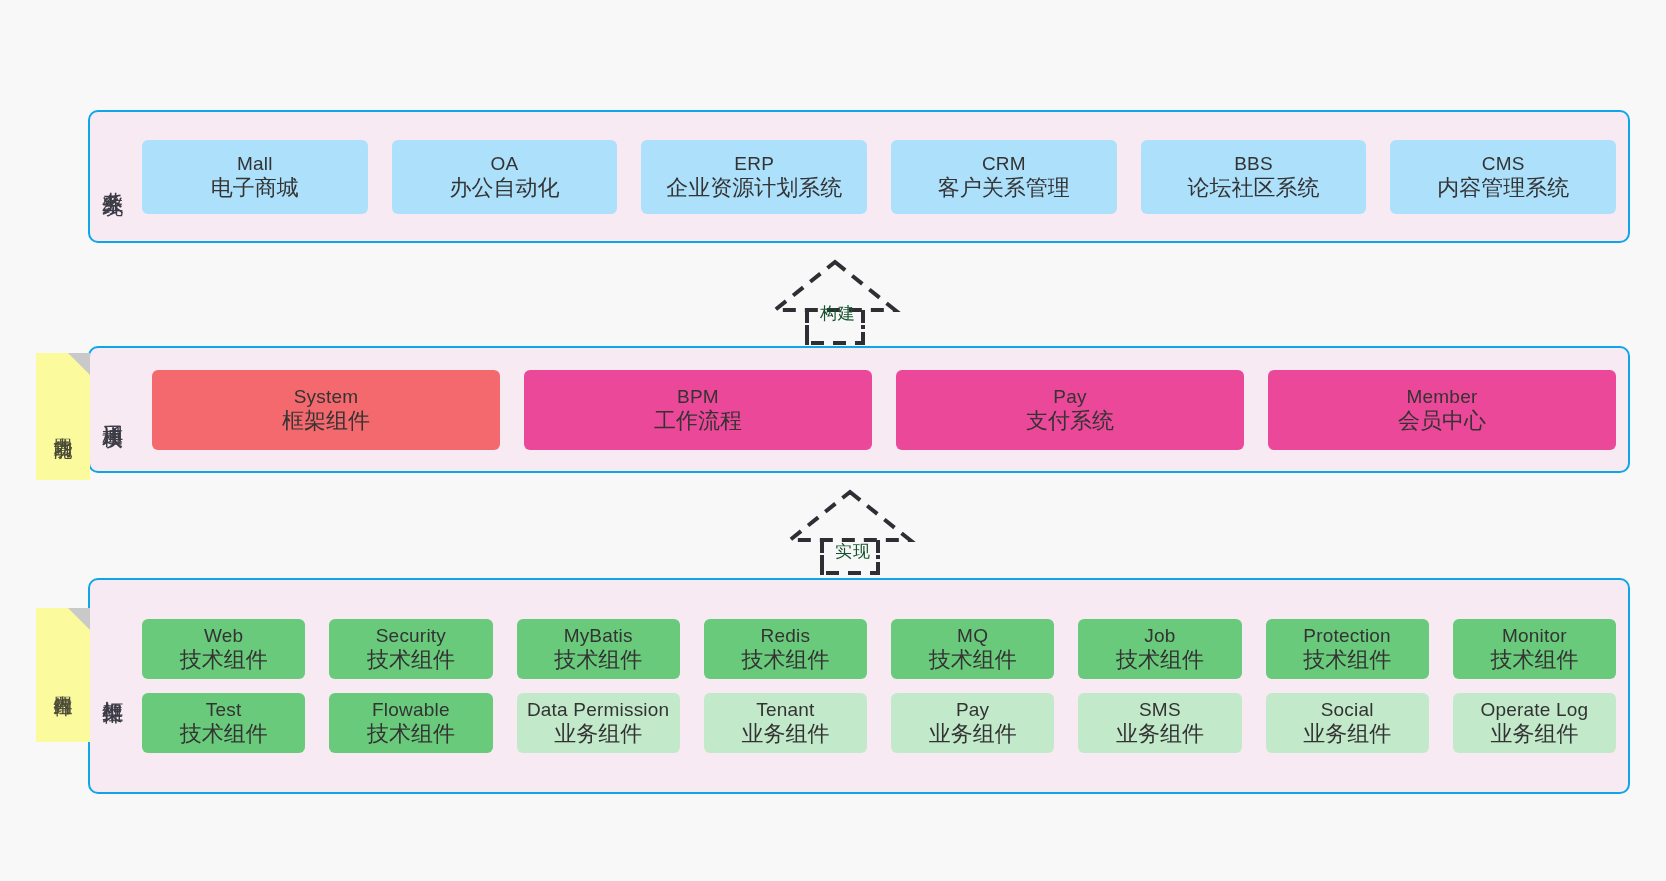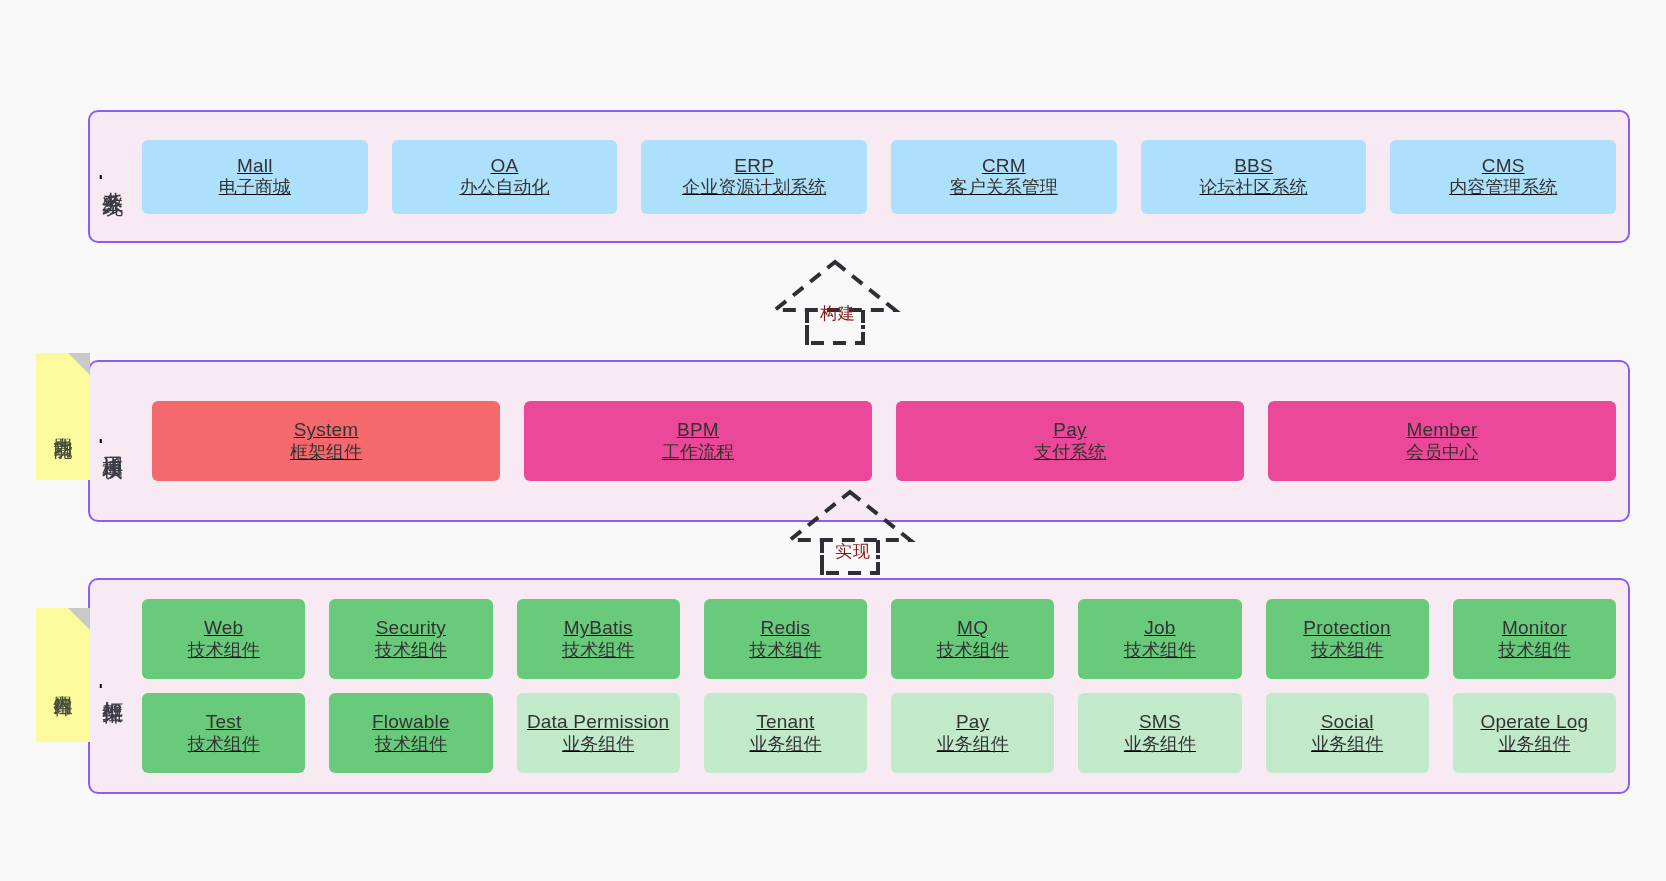--- a/index.html
+++ b/index.html
@@ -20,26 +20,25 @@
     left: 0; top: 0;
     width: 1666px;
     height: 881px;
   }
 
   
   .layer {
     position: absolute;
     box-sizing: border-box;
     background: #f8eaf3;
-    border: 2px solid #8b5cf6;
+    border: 2px solid #0ea5e9;
     border-radius: 10px;
     display: flex;
     flex-direction: row;
     align-items: stretch;
-    text-decoration: underline;
   }
   .layer-label {
     flex: 0 0 auto;
     width: 46px;
     display: flex;
     align-items: center;
     justify-content: center;
     font-size: 21px;
     color: #3c3c46;
     letter-spacing: 1px;
@@ -76,31 +75,31 @@
     line-height: 1.22;
     padding: 6px 4px;
     box-sizing: border-box;
     min-width: 0;
   }
   .card .t-en {
     font-size: 19px;
     letter-spacing: .2px;
   }
   .card .t-cn {
-    font-size: 18px;
+    font-size: 22px;
   }
   .c-blue       { background: #ade0fb; }
   .c-red        { background: #f4696e; }
   .c-pink       { background: #ec4899; }
   .c-green      { background: #69ca7b; }
   .c-lightgreen { background: #c2e9ca; }
 
   .h-biz   { height: 74px; }
   .h-mod   { height: 80px; }
-  .h-frame { height: 80px; }
+  .h-frame { height: 60px; }
 
   
   .sticky {
     position: absolute;
     background: #fbfb9e;
     color: #4a4a36;
     font-size: 19px;
     letter-spacing: 1px;
     display: flex;
     align-items: center;
@@ -124,21 +123,21 @@
 
   
   .gen-arrow {
     position: absolute;
     pointer-events: none;
   }
   .gen-arrow svg { display: block; overflow: visible; }
   .gen-label {
     position: absolute;
     font-size: 17px;
-    color: #7f1d1d;
+    color: #14532d;
     background: transparent;
     white-space: nowrap;
     letter-spacing: 1px;
   }
 </style>
 </head>
 <body>
 
 <div id="stage">
 
@@ -182,21 +181,21 @@
       <path d="M 52 52 L 52 90 M 108 52 L 108 90" fill="none" stroke="#2e2e34" stroke-width="4" stroke-dasharray="13 9"></path>
     </svg>
     <span class="gen-label" style="left:65px; top:44px;">构建</span>
   </div>
   <div class="gen-arrow" style="left:755px; top:325px;">
     <svg width="160" height="22" viewBox="0 0 160 22">
       <path d="M 52 0 L 52 18 L 108 18 L 108 0" fill="none" stroke="#2e2e34" stroke-width="4" stroke-dasharray="13 9"></path>
     </svg>
   </div>
 
-  <div class="layer" id="layer-common-module" style="left:88px; top:360px; width:1542px; height:162px;gap:10px;">
+  <div class="layer" id="layer-common-module" style="left:88px; top:346px; width:1542px; height:127px;gap:10px;">
     <div class="layer-label">通用模块</div>
     <div class="layer-body">
       <div class="row">
         <div class="card c-red h-mod">
           <span class="t-en">System</span>
           <span class="t-cn">框架组件</span>
         </div>
         <div class="card c-pink h-mod">
           <span class="t-en">BPM</span>
           <span class="t-cn">工作流程</span>

